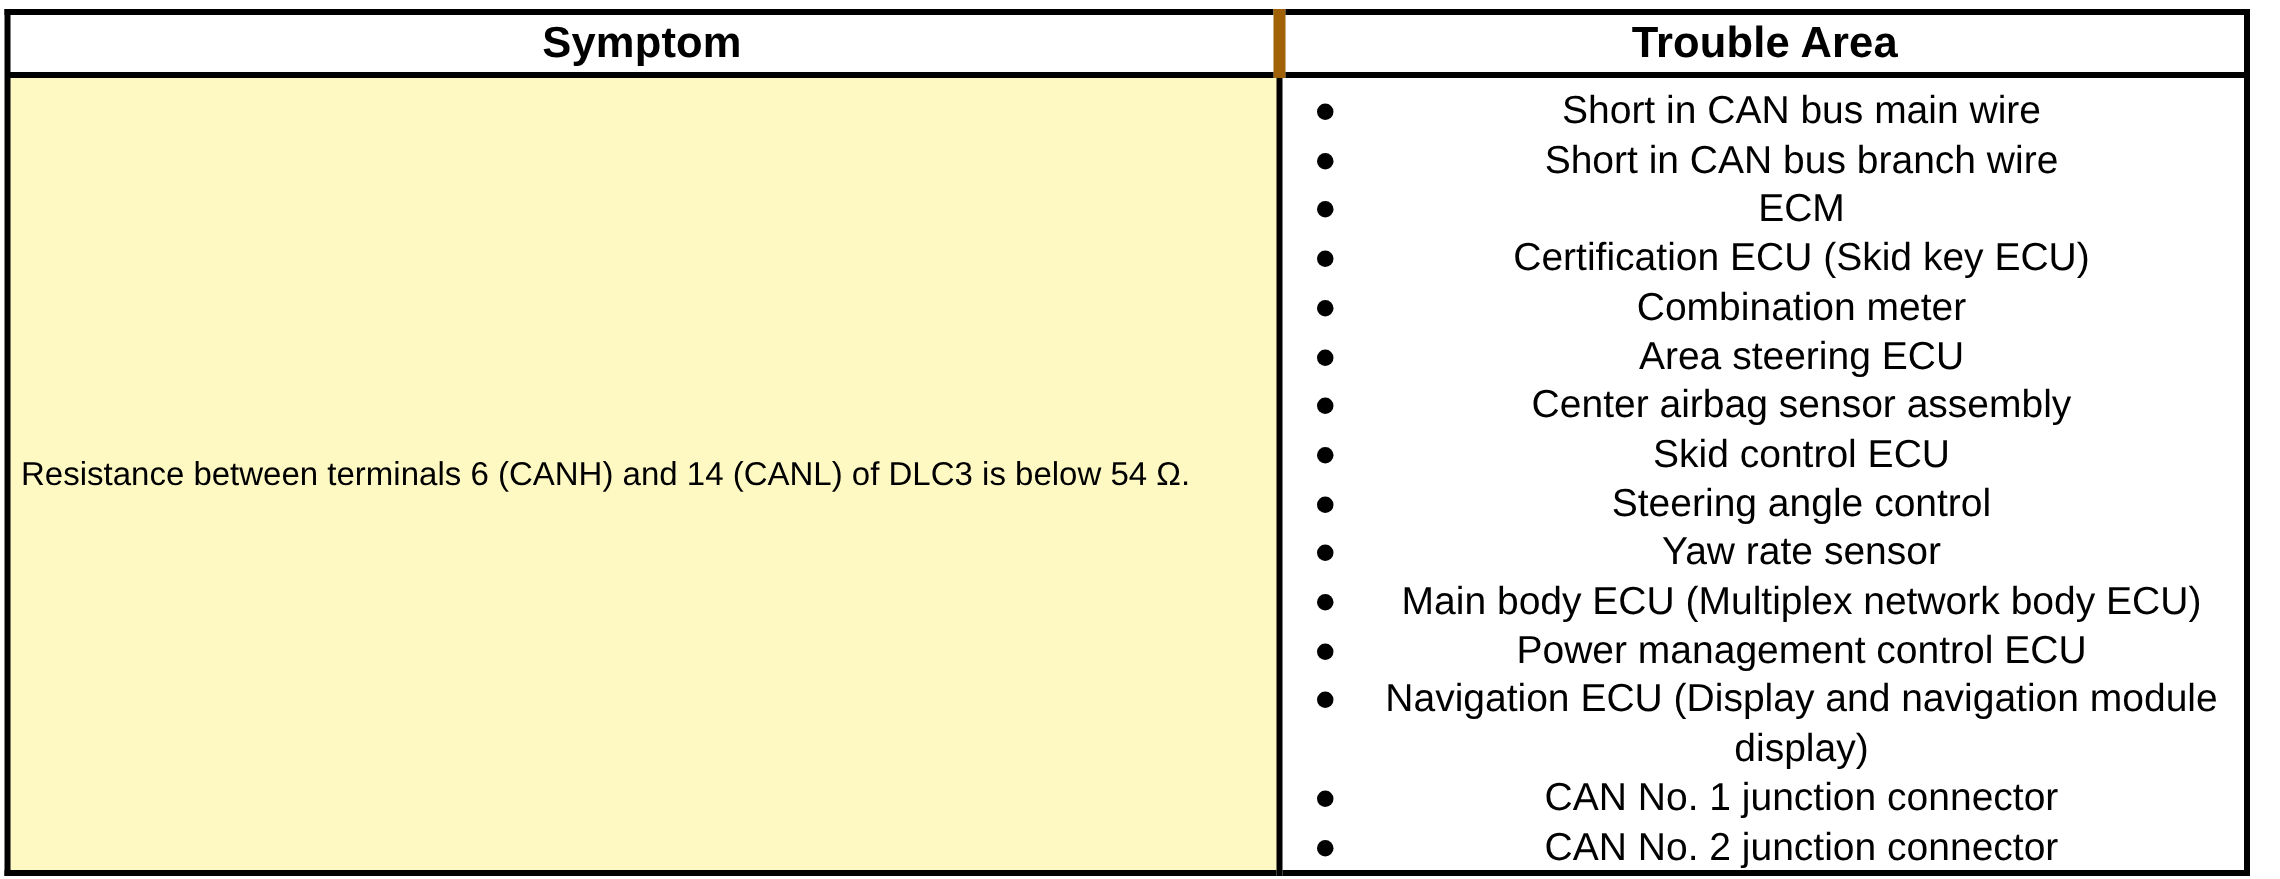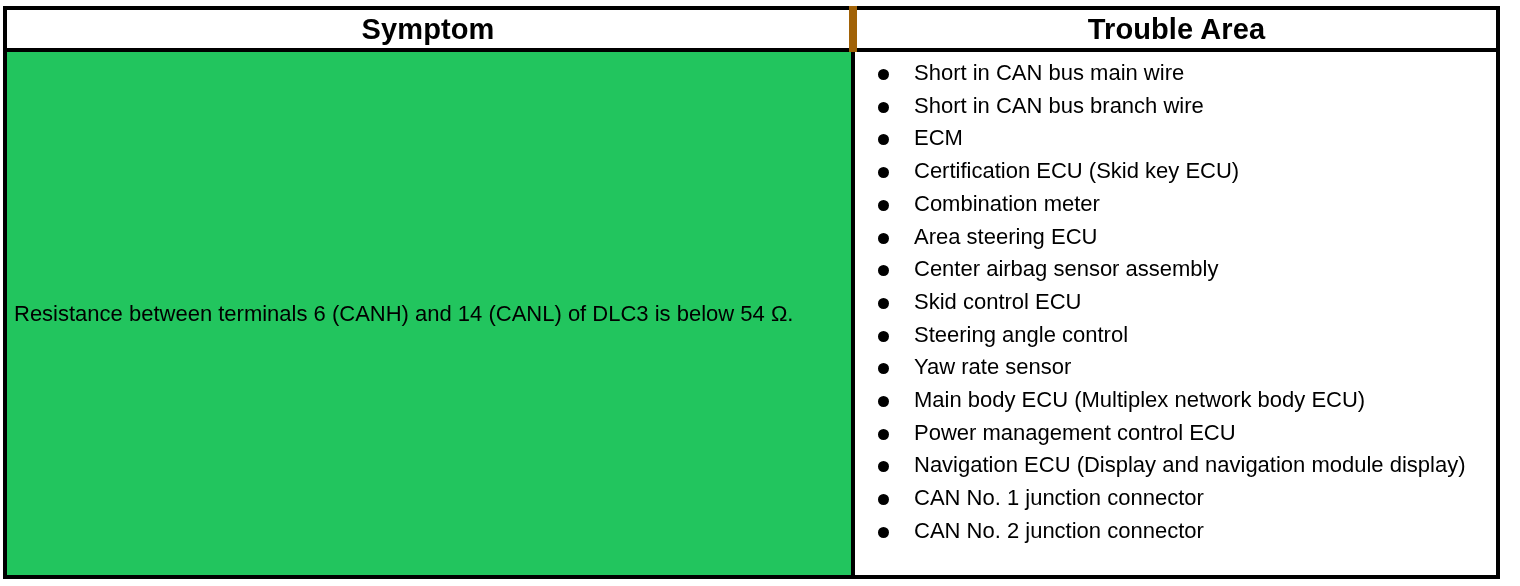--- a/index.html
+++ b/index.html
@@ -60,21 +60,21 @@
   }
 
   
   .body-cell-symptom {
     box-sizing: border-box;
     vertical-align: middle;
     padding: 0 10px 0 7px;
     font-size: 22px;
     line-height: 32px;
     text-align: left;
-    background: #22c55e;
+    background: #fef9c3;
   }
   .body-cell-trouble {
     box-sizing: border-box;
     vertical-align: top;
     padding: 5px 8px 0 16px;
     border-left: 4px solid #000000;
     background: #ffffff;
   }
 
   .symptom-text {
@@ -85,23 +85,23 @@
   
   ul.trouble-list {
     list-style: none;
     margin: 0;
     padding: 0;
   }
   ul.trouble-list li {
     position: relative;
     margin: 0;
     padding: 0 0 0 43px;
-    font-size: 22px;
+    font-size: 26px;
     line-height: 32.7px;
-    text-align: left;
+    text-align: center;
   }
   ul.trouble-list li .bullet-marker {
     position: absolute;
     left: 7px;
     top: 12px;
     width: 11px;
     height: 11px;
     background: #000000;
     border-radius: 50%;
     display: block;

